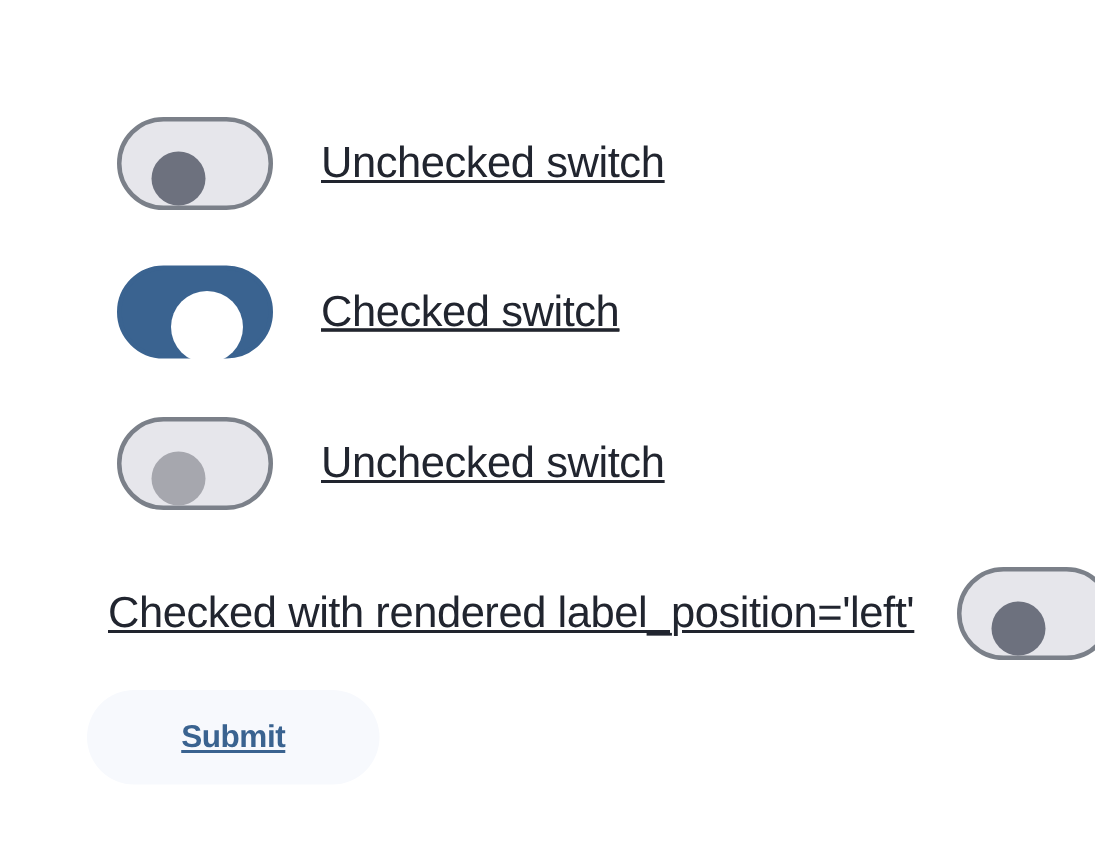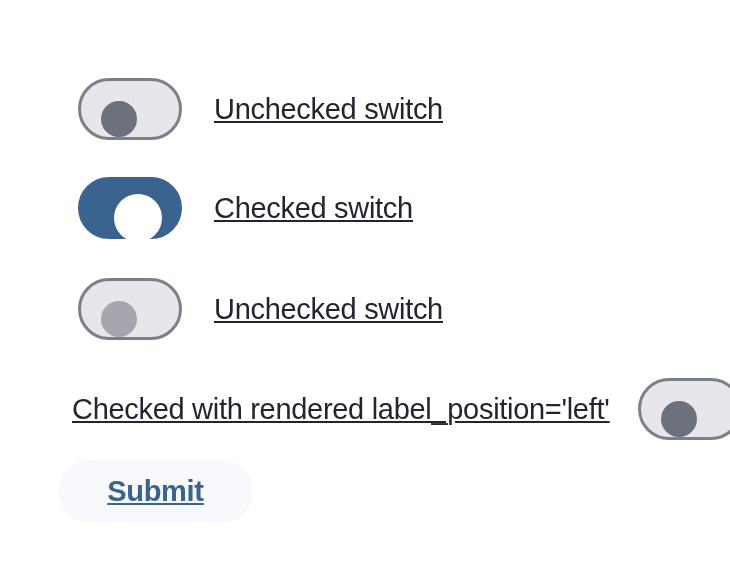--- a/index.html
+++ b/index.html
@@ -78,21 +78,21 @@
 
   .submit {
     position: absolute;
     left: 18px; top: 420px;
     width: 195px; height: 63px;
     border: none;
     border-radius: 32px;
     background: var(--button-bg);
     color: var(--button-text);
     font-family: "Liberation Sans", "DejaVu Sans", sans-serif;
-    font-size: 29px;
+    font-size: 21px;
     font-weight: 600;
     letter-spacing: -0.3px;
     cursor: pointer;
     display: flex;
     align-items: center;
     justify-content: center;
   }
 </style>
 </head>
 <body>

